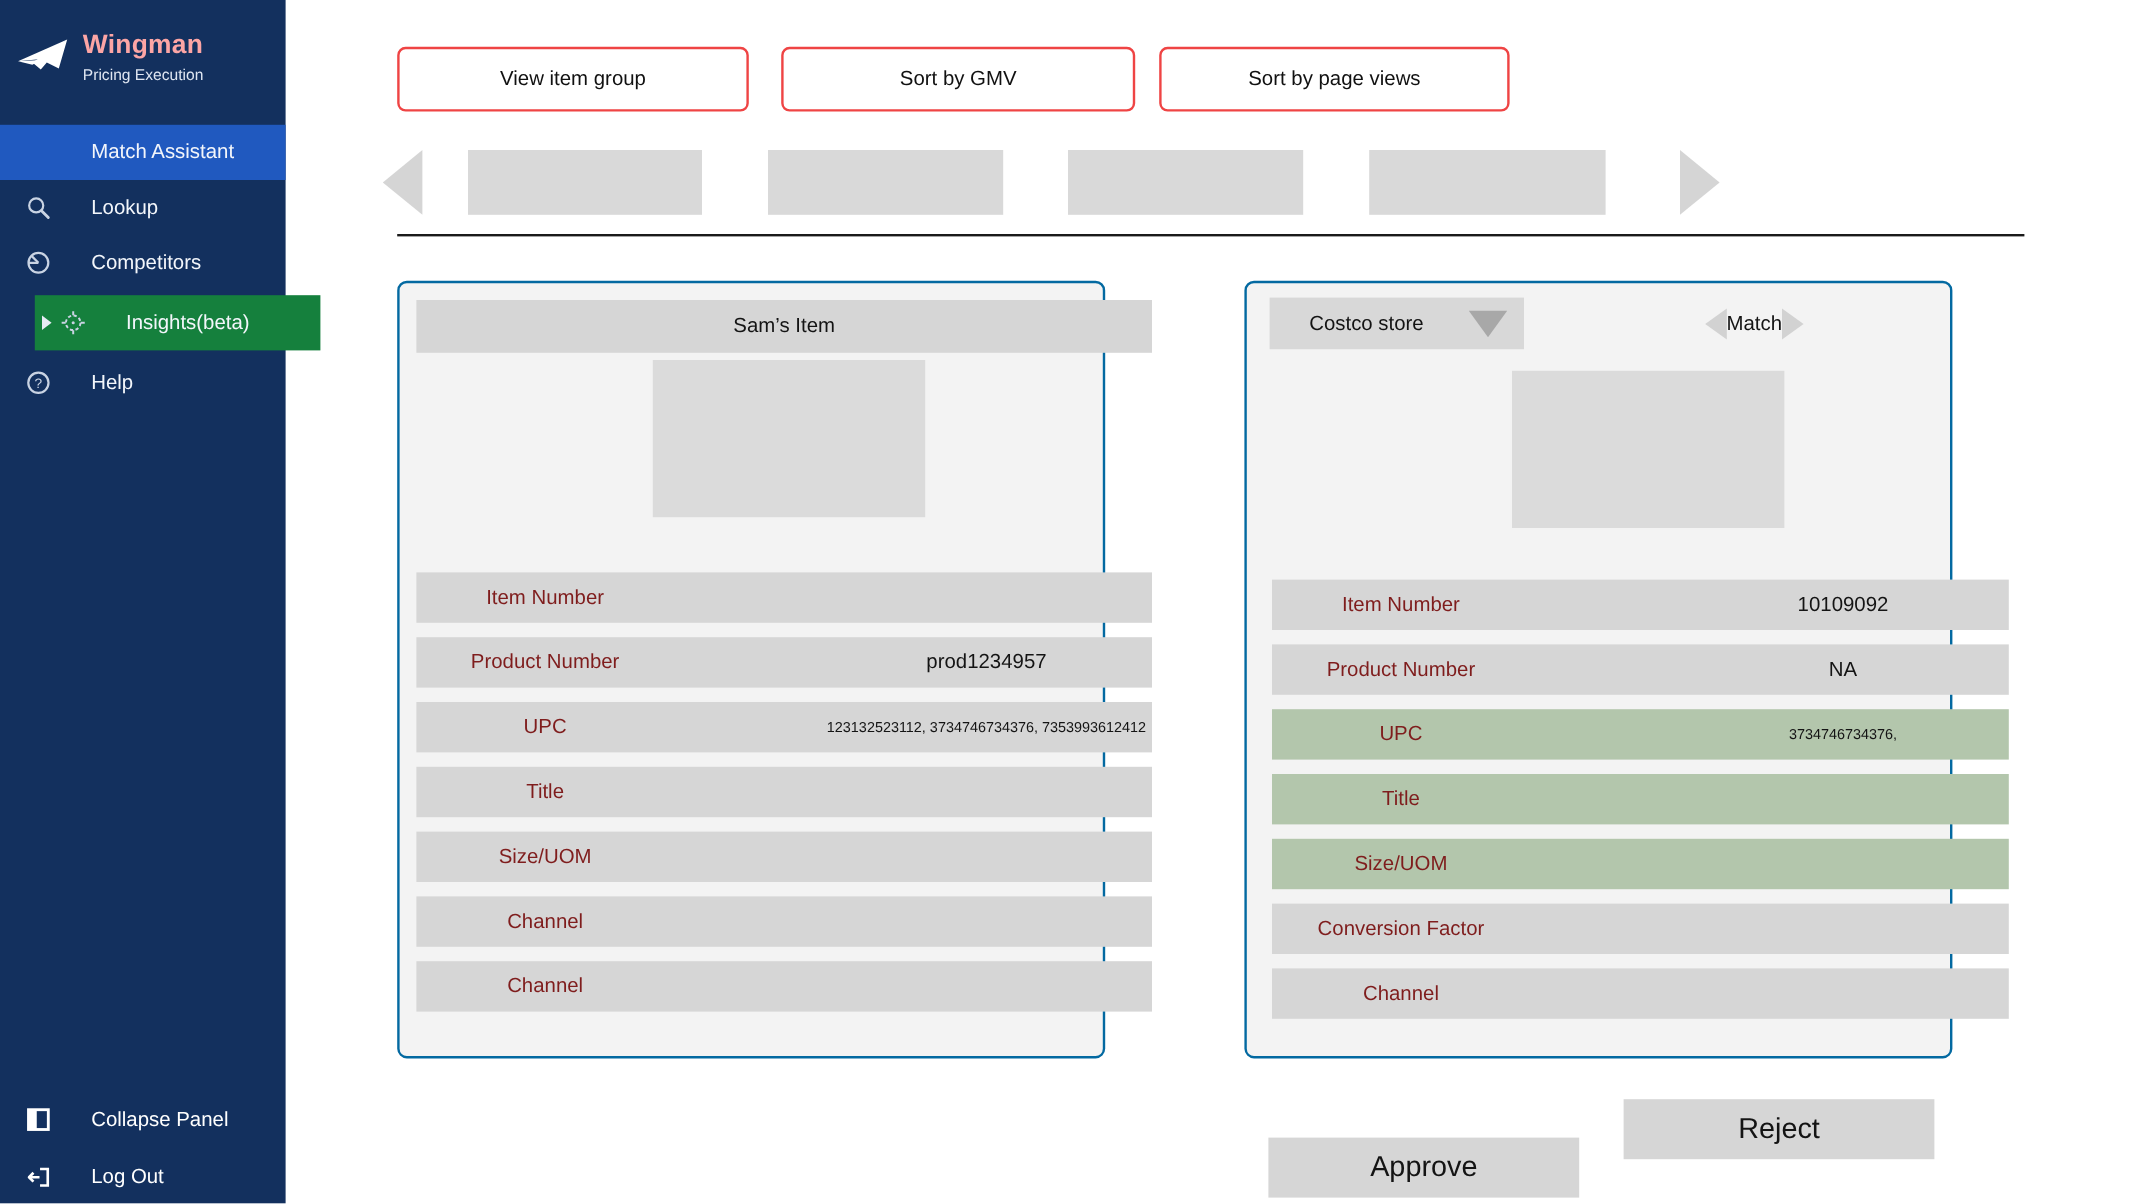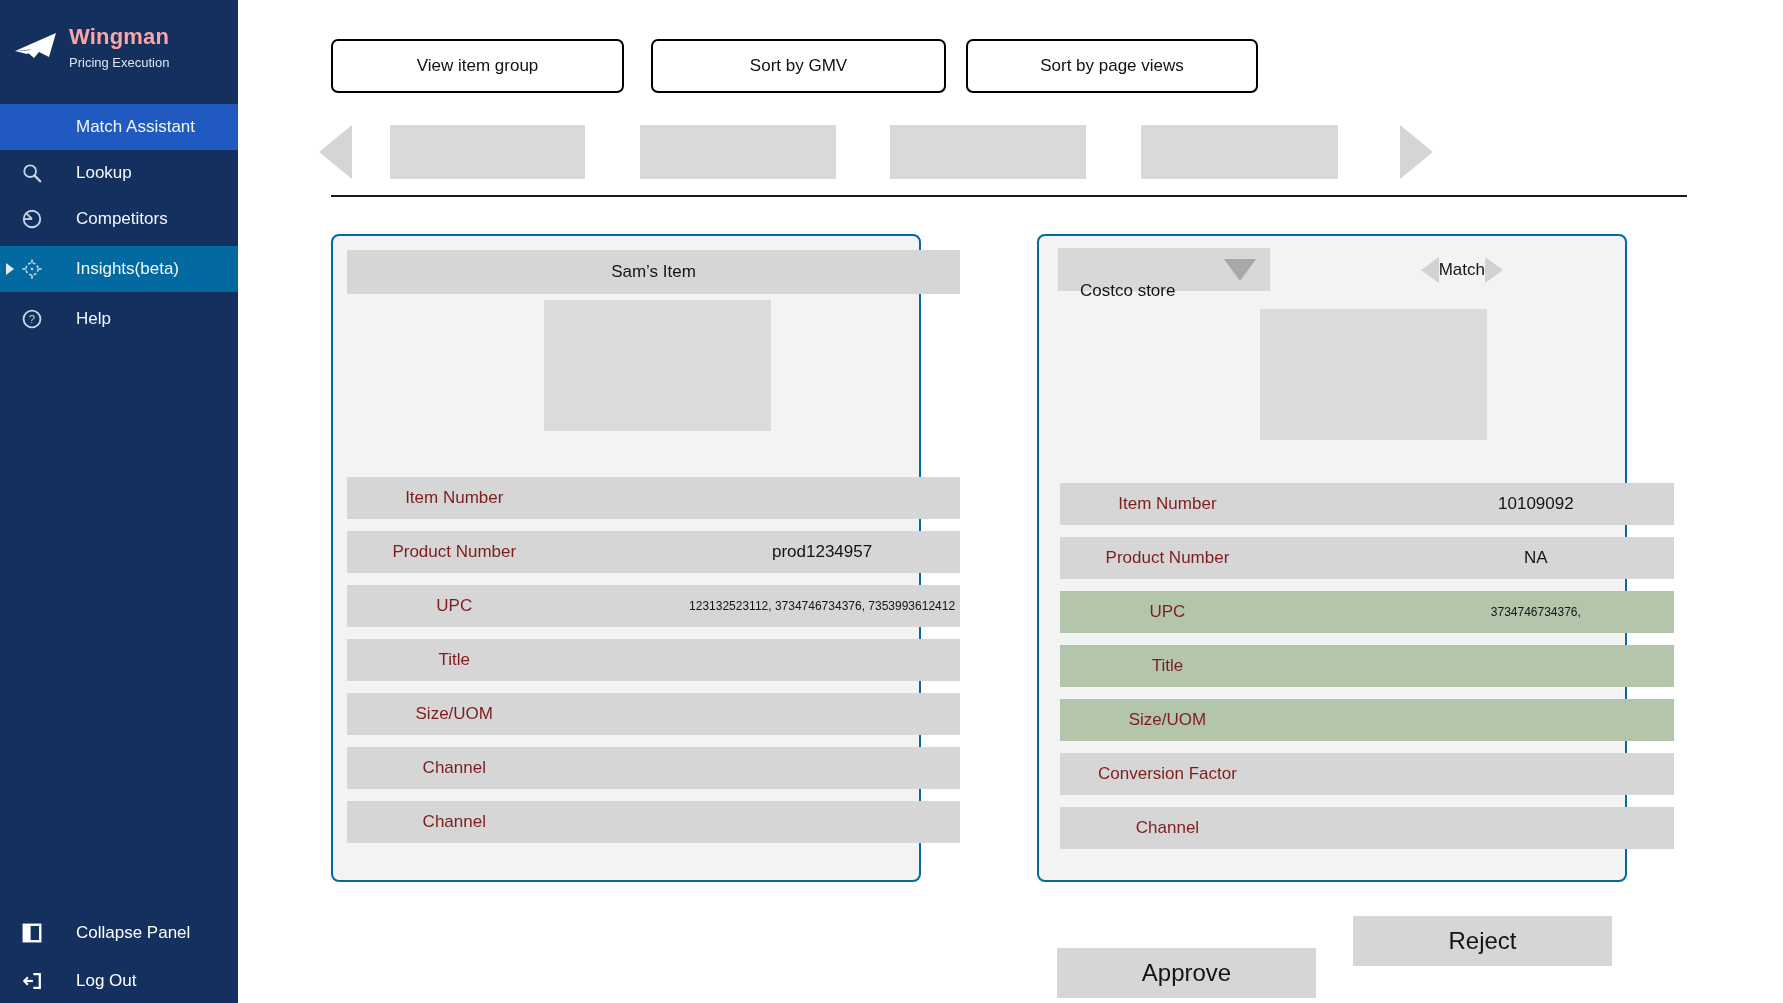--- a/index.html
+++ b/index.html
@@ -8,31 +8,31 @@
 
   
   .sidebar{position:absolute;left:0;top:0;width:238px;height:1003px;background:#13305E;}
   .brand{position:absolute;left:13px;top:24px;width:220px;display:flex;align-items:flex-start;}
   .brand-logo{width:46px;height:40px;margin-top:6px;flex:none;}
   .brand-text{margin-left:10px;}
   .brand-name{color:#fca5a5;font-size:22px;font-weight:600;letter-spacing:0.2px;}
   .brand-sub{color:#dfe6f2;font-size:13px;margin-top:5px;}
   .nav-item{position:absolute;left:0;width:238px;height:46px;display:flex;align-items:center;color:#f3f6fb;font-size:17px;cursor:pointer;}
   .nav-item.active{background:#2059BF;}
-  .nav-item.shaded{background:#0369a1;}
+  .nav-item.shaded{background:#15803d;margin-left:29px;}
   .nav-label{position:absolute;left:76px;white-space:nowrap;}
   .nav-icon{position:absolute;left:21px;top:50%;transform:translateY(-50%);width:22px;height:22px;color:#c9d3e3;}
   .nav-icon svg{display:block;}
   .caret{position:absolute;left:6px;top:50%;transform:translateY(-50%);width:0;height:0;
     border-top:6px solid transparent;border-bottom:6px solid transparent;border-left:8px solid #e6ebf4;}
   .foot-item{position:absolute;left:0;width:238px;height:44px;display:flex;align-items:center;color:#ffffff;font-size:17px;cursor:pointer;}
   .foot-item .nav-icon{color:#ffffff;}
 
   
-  .tb-btn{position:absolute;background:#ffffff;border:2px solid #000000;border-radius:7px;
+  .tb-btn{position:absolute;background:#ffffff;border:2px solid #ef4444;border-radius:7px;
     display:flex;align-items:center;justify-content:center;font-size:17px;color:#111;cursor:pointer;box-sizing:border-box;}
 
   
   .car-box{position:absolute;top:125px;height:54px;background:#d9d9d9;}
   .car-arrow{position:absolute;top:125px;width:0;height:0;cursor:pointer;}
   .car-arrow.left{left:319px;border-top:27px solid transparent;border-bottom:27px solid transparent;border-right:33px solid #d5d5d5;}
   .car-arrow.right{left:1400px;border-top:27px solid transparent;border-bottom:27px solid transparent;border-left:33px solid #d5d5d5;}
   .divider{position:absolute;left:331px;top:195px;width:1356px;height:2px;background:#1a1a1a;}
 
   
@@ -49,21 +49,21 @@
   .panel.left .rows{left:14px;top:241px;width:613px;}
   .panel.right .rows{left:21px;top:247px;width:614px;}
   .field-row{position:relative;height:42px;background:#D6D6D6;flex:none;}
   .field-row.green{background:#B3C6AC;}
   .field-label{position:absolute;left:0;top:0;width:35%;height:100%;display:flex;align-items:center;justify-content:center;font-size:17px;color:#7f1d1d;}
   .field-value{position:absolute;left:55%;top:0;width:45%;height:100%;display:flex;align-items:center;justify-content:center;font-size:17px;color:#141414;white-space:nowrap;}
   .field-value.small{font-size:12px;}
 
   
   .store-dd{position:absolute;left:19px;top:12px;width:212px;height:43px;background:#d8d8d8;cursor:pointer;}
-  .store-dd .dd-label{position:absolute;left:22px;top:0;height:100%;display:flex;align-items:center;font-size:17px;margin-top:21px;}
+  .store-dd .dd-label{position:absolute;left:33px;top:0;height:100%;display:flex;align-items:center;font-size:17px;}
   .dd-tri{position:absolute;right:14px;top:11px;width:0;height:0;
     border-left:16px solid transparent;border-right:16px solid transparent;border-top:22px solid #a8a8a8;}
   .match-ctl{position:absolute;top:12px;right:122px;height:43px;display:flex;align-items:center;}
   .mtri{width:0;height:0;cursor:pointer;}
   .mtri.left{border-top:13px solid transparent;border-bottom:13px solid transparent;border-right:18px solid #d2d2d2;}
   .mtri.right{border-top:13px solid transparent;border-bottom:13px solid transparent;border-left:18px solid #d2d2d2;}
   .match-word{font-size:17px;color:#141414;}
 
   
   .action-btn{position:absolute;top:916px;width:259px;height:50px;background:#D6D6D6;border:none;

